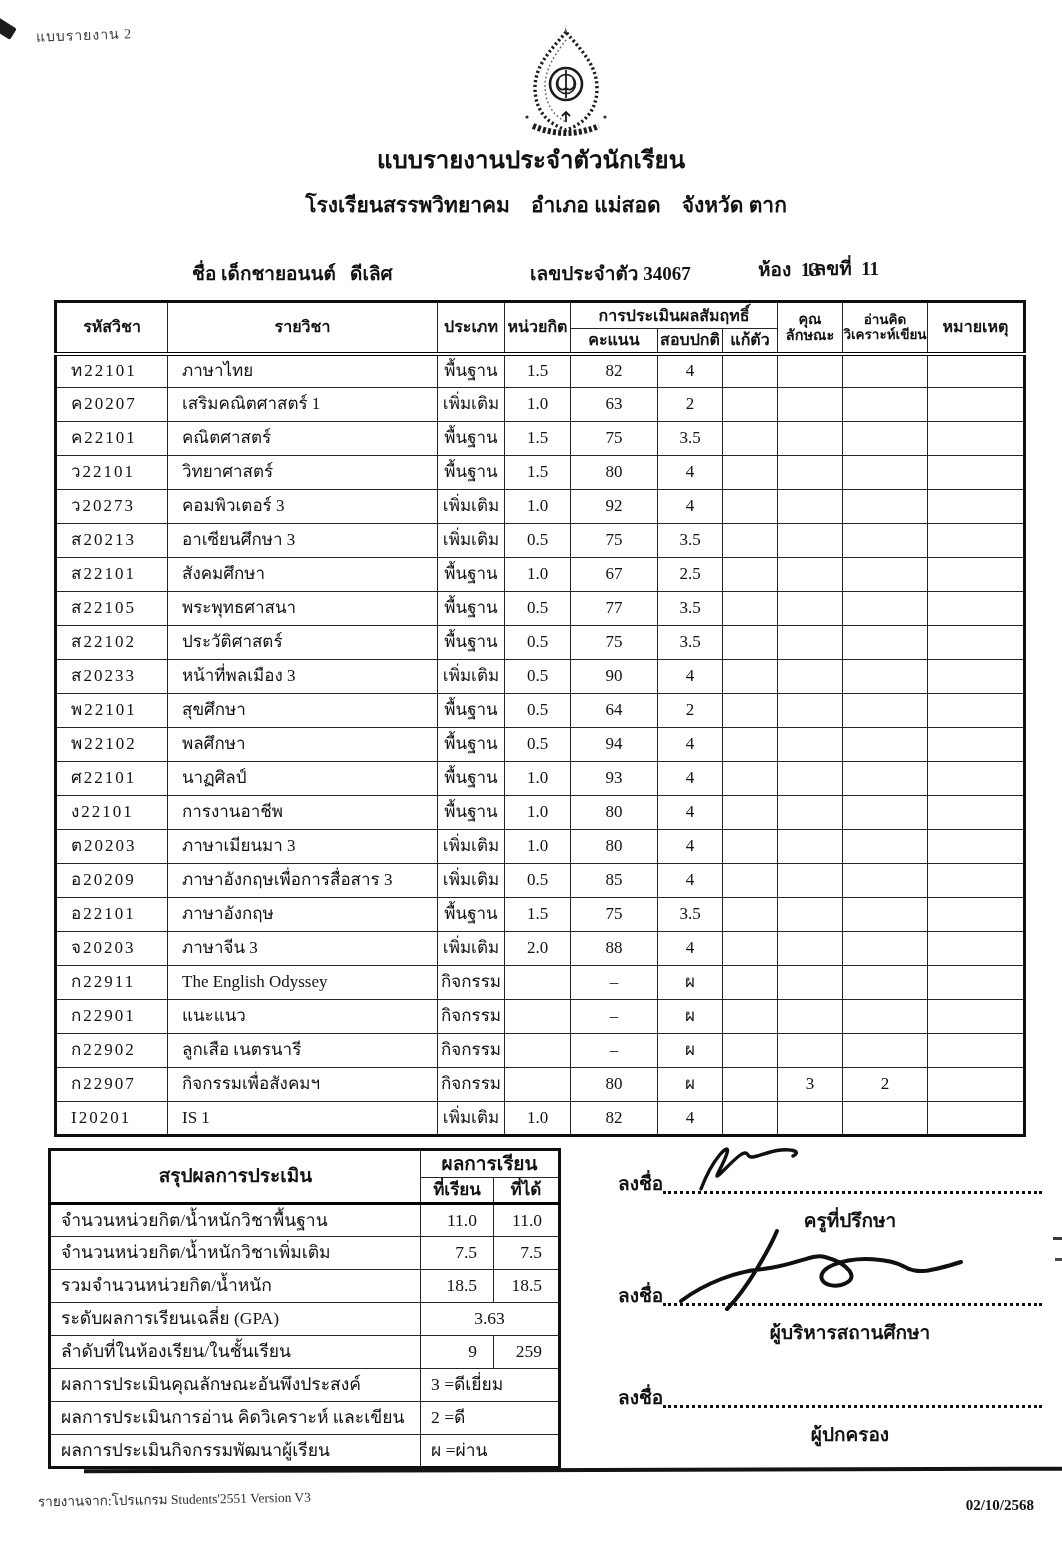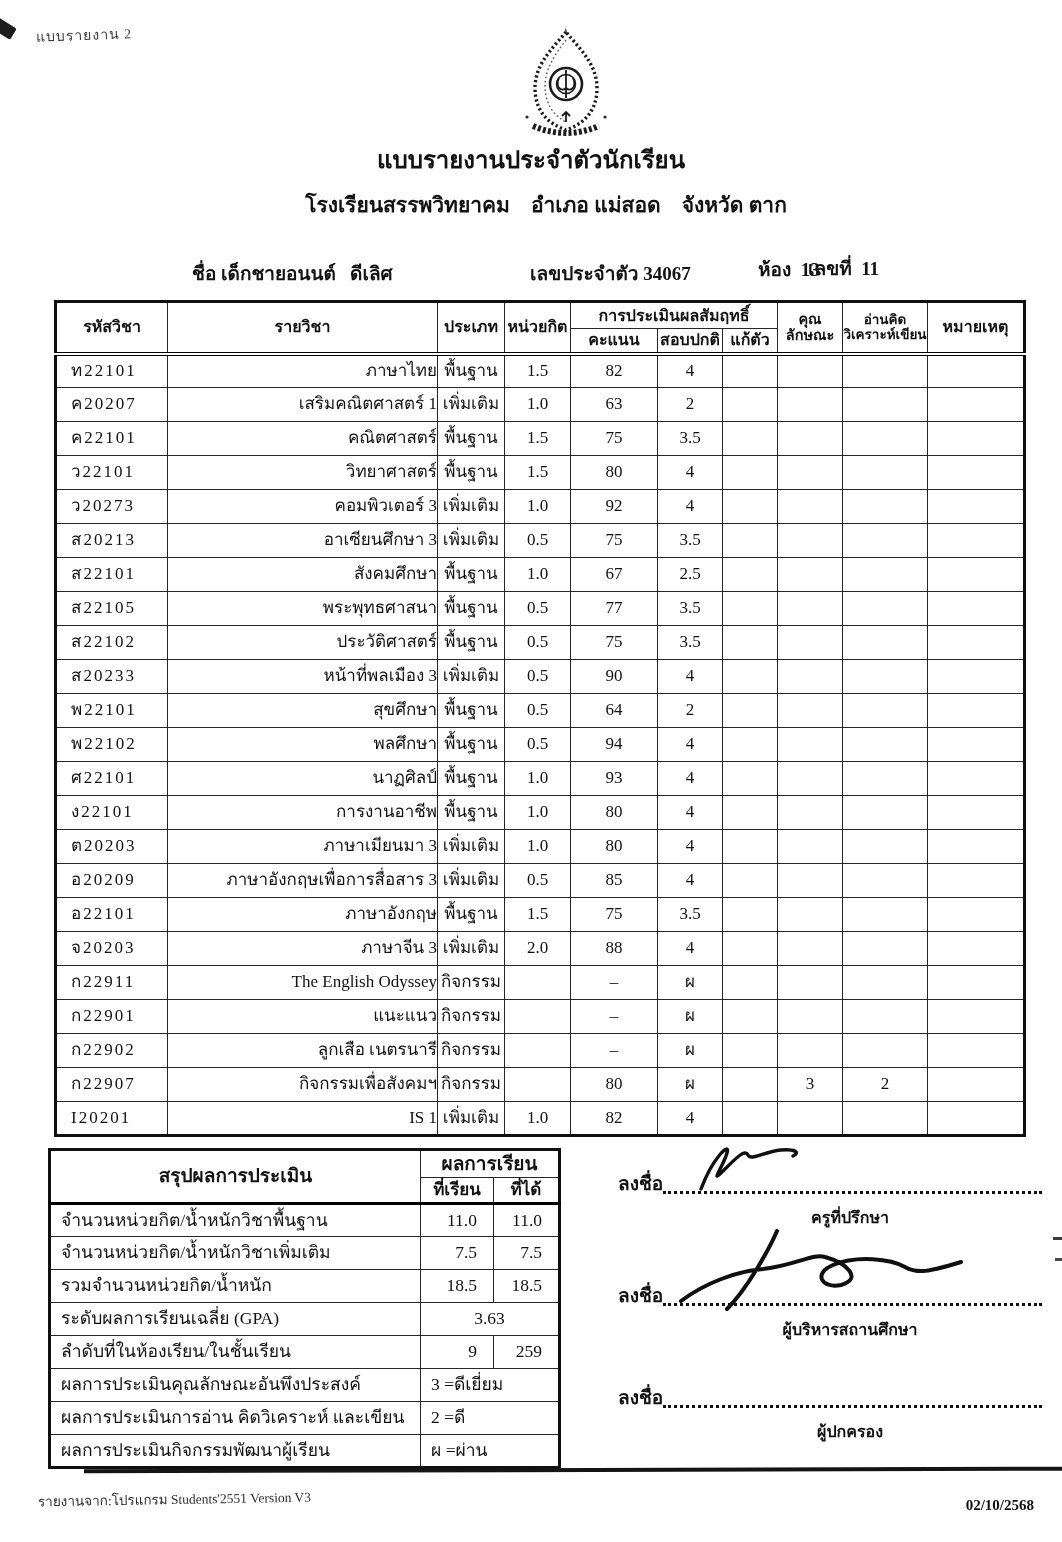--- a/index.html
+++ b/index.html
@@ -34,21 +34,21 @@
   .grades thead th { font-size: 16px; font-weight: 700; text-align: center; }
   .grades thead tr.top th { height: 27px; }
   .grades thead tr.sub th { height: 25px; margin-top: 12px; }
   .grades thead th.hb { border-bottom: 4px double #000; }
   .grades thead .thl { display: block; line-height: 1.12; }
   .grades thead th.col-reading { font-size: 13.5px; }
   .grades thead th.col-quality { font-size: 14.5px; }
   .grades tbody tr { height: 34px; }
   .grades tbody td { font-size: 17px; text-align: center; border-top-color: #4d4d4d; }
   .grades tbody td.col-code { text-align: left; padding-left: 14px; letter-spacing: 2px; }
-  .grades tbody td.col-subject { text-align: right; padding-left: 14px; margin-top: 13px; }
+  .grades tbody td.col-subject { text-align: left; padding-left: 14px; margin-top: 13px; }
 
   
   .summary { position: absolute; left: 48px; top: 1148px; width: 510px;
              border: 3px solid #0f0f0f; }
   .summary th, .summary td { border: 1px solid #262626; line-height: 1.1; }
   .summary thead th { text-align: center; font-weight: 700; }
   .summary thead tr.top th { height: 28px; font-size: 19px; }
   .summary thead tr.sub th { height: 26px; font-size: 17px; }
   .summary thead th.hb { border-bottom: 3px solid #000; }
   .summary tbody tr { height: 33px; }
@@ -59,21 +59,21 @@
   .summary tbody td.center { text-align: center; }
 
   
   .sig-block { position: absolute; left: 618px; width: 424px; }
   #sig1 { top: 1168px; } #sig2 { top: 1280px; } #sig3 { top: 1382px; }
   .sig-row { display: flex; align-items: flex-start; font-size: 19px; font-weight: 700; }
   .sig-dots { flex: 1; border-bottom: 3px dotted #111; height: 26px; position: relative; }
   .sig-mark { position: absolute; pointer-events: none; }
   #sig1 .sig-mark { left: 28px; bottom: -6px; }
   #sig2 .sig-mark { left: 2px; bottom: -14px; }
-  .sig-role { text-align: center; font-size: 16px; font-weight: 700; margin-top: 7px;
+  .sig-role { text-align: center; font-size: 19px; font-weight: 700; margin-top: 7px;
               padding-left: 40px; }
 
   
   .footer-rule { position: absolute; left: 84px; right: 0; top: 1468px; height: 4px;
                  background: #141414; transform: rotate(-0.15deg); }
   .footer-src { position: absolute; left: 38px; top: 1488px; font-size: 13.5px; color: #2e2e2e;
                 transform: rotate(-1deg); }
   .footer-date { position: absolute; right: 28px; top: 1497px; font-size: 15px; font-weight: 700; }
 
   

